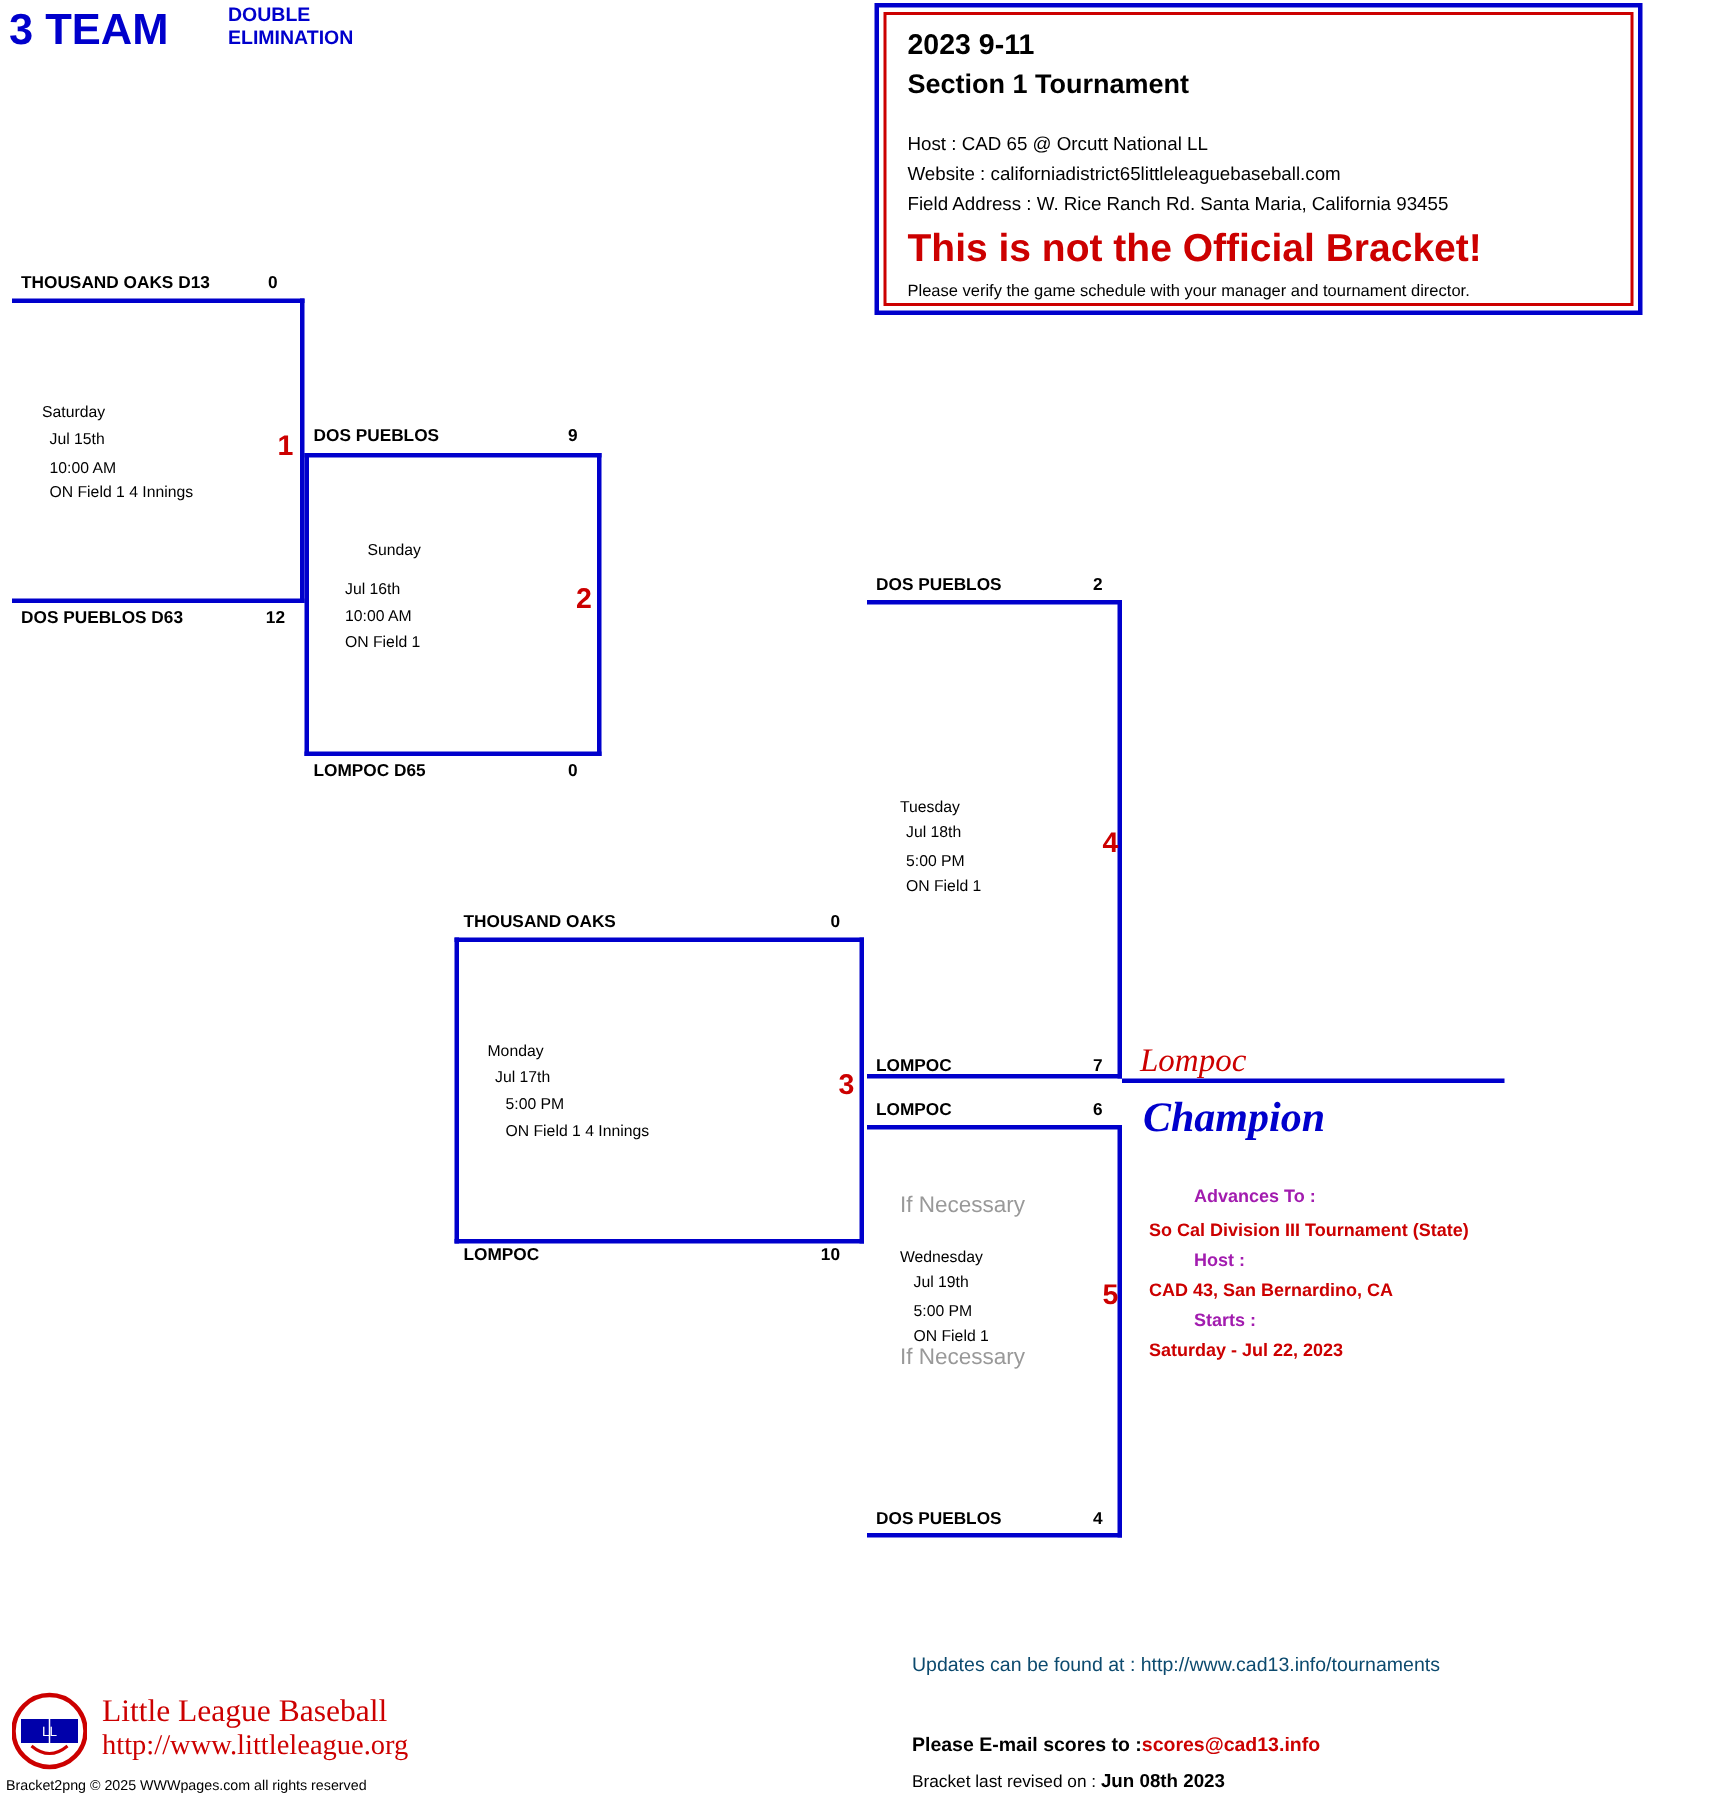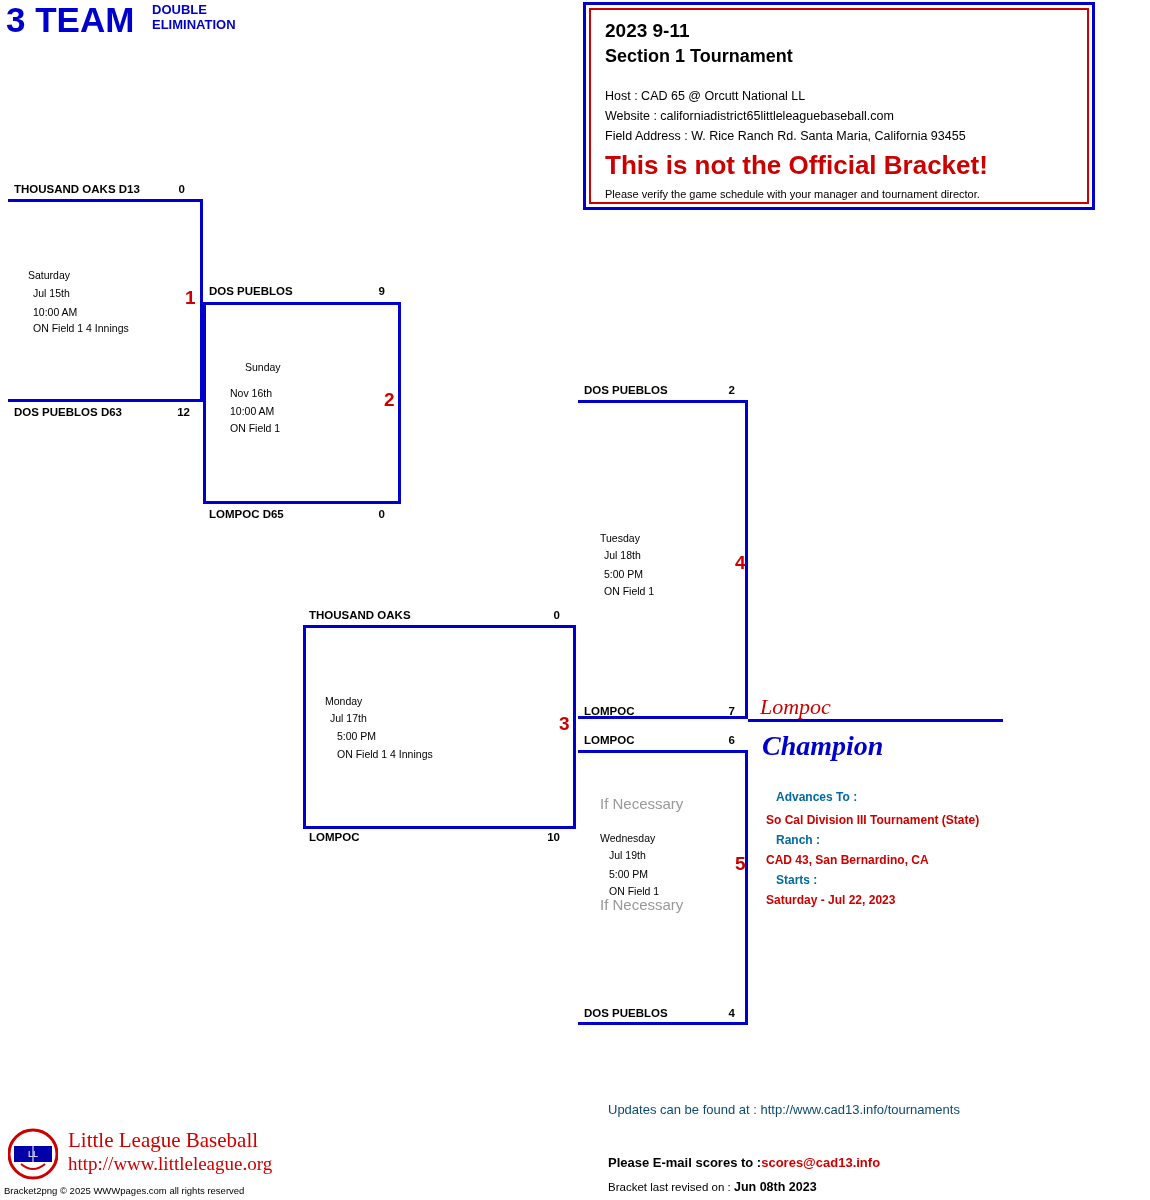--- a/index.html
+++ b/index.html
@@ -16,21 +16,21 @@
     width: 1150px;
     height: 1200px;
     overflow: hidden;
     background: #ffffff;
   }
   .abs { position: absolute; }
 
   
   .title-main {
     left: 6px; top: 2px;
-    font-size: 35px;
+    font-size: 29px;
     font-weight: bold;
     color: #0000cc;
     letter-spacing: 0px;
     line-height: 36px;
   }
   .title-sub {
     left: 152px; top: 2px;
     font-size: 13px;
     font-weight: bold;
     color: #0000cc;
@@ -140,22 +140,22 @@
     left: 762px; top: 730px;
     font-size: 28px;
     font-style: italic;
     font-weight: bold;
     color: #0000cc;
     font-family: "Liberation Serif", serif;
   }
   .adv-label {
     font-size: 12px;
     font-weight: bold;
-    color: #0369a1;
-    left: 776px;
+    color: #a21caf;
+    left: 796px;
     white-space: nowrap;
   }
   .adv-value {
     font-size: 12px;
     font-weight: bold;
     color: #cc0000;
     left: 766px;
     white-space: nowrap;
   }
 
@@ -244,21 +244,21 @@
   <div class="abs line-v" style="left:203px; top:302px; height:202px;"></div>
 
   <div class="abs team" style="left:209px; top:285px;">DOS PUEBLOS</div>
   <div class="abs score" style="left:340px; top:285px; width:45px;">9</div>
   <div class="abs team" style="left:209px; top:508px;">LOMPOC D65</div>
   <div class="abs score" style="left:340px; top:508px; width:45px;">0</div>
 
   <div class="abs gamenum" style="left:384px; top:389px;">2</div>
 
   <div class="abs sched" style="left:225px; top:358px;margin-left:20px;">Sunday</div>
-  <div class="abs sched" style="left:230px; top:384px;">Nov 16th</div>
+  <div class="abs sched" style="left:230px; top:384px;">Jul 16th</div>
   <div class="abs sched" style="left:230px; top:402px;">10:00 AM</div>
   <div class="abs sched" style="left:230px; top:419px;">ON Field 1</div>
 
   <div class="abs line-h" style="left:303px; top:625px; width:273px;"></div>
   <div class="abs line-h" style="left:303px; top:826px; width:273px;"></div>
   <div class="abs line-v" style="left:573px; top:625px; height:204px;"></div>
   <div class="abs line-v" style="left:303px; top:625px; height:204px;"></div>
 
   <div class="abs team" style="left:309px; top:609px;">THOUSAND OAKS</div>
   <div class="abs score" style="left:510px; top:609px; width:50px;">0</div>
@@ -305,21 +305,21 @@
   <div class="abs sched" style="left:609px; top:865px;">5:00 PM</div>
   <div class="abs sched" style="left:609px; top:882px;">ON Field 1</div>
   <div class="abs ifnec" style="left:600px; top:896px;">If Necessary</div>
 
   <div class="abs line-h" style="left:748px; top:719px; width:255px;"></div>
   <div class="abs champ-name">Lompoc</div>
   <div class="abs champ-label">Champion</div>
 
   <div class="abs adv-label" style="top:790px;">Advances To :</div>
   <div class="abs adv-value" style="top:813px;">So Cal Division III Tournament (State)</div>
-  <div class="abs adv-label" style="top:833px;">Ranch :</div>
+  <div class="abs adv-label" style="top:833px;">Host :</div>
   <div class="abs adv-value" style="top:853px;">CAD 43, San Bernardino, CA</div>
   <div class="abs adv-label" style="top:873px;">Starts :</div>
   <div class="abs adv-value" style="top:893px;">Saturday  - Jul 22, 2023</div>
 
   <svg class="abs logo" viewBox="0 0 50 52">
     <circle cx="25" cy="26" r="24" fill="#ffffff" stroke="#cc0000" stroke-width="3"></circle>
     <path d="M6 18 H44 V34 H6 Z" fill="#0000aa"></path>
     <path d="M25 6 L25 46" stroke="#ffffff" stroke-width="1"></path>
     <text x="25" y="29" font-size="9" fill="#ffffff" text-anchor="middle" font-family="Liberation Sans, sans-serif">LL</text>
     <path d="M13 36 Q25 46 37 36" fill="none" stroke="#cc0000" stroke-width="2"></path>

